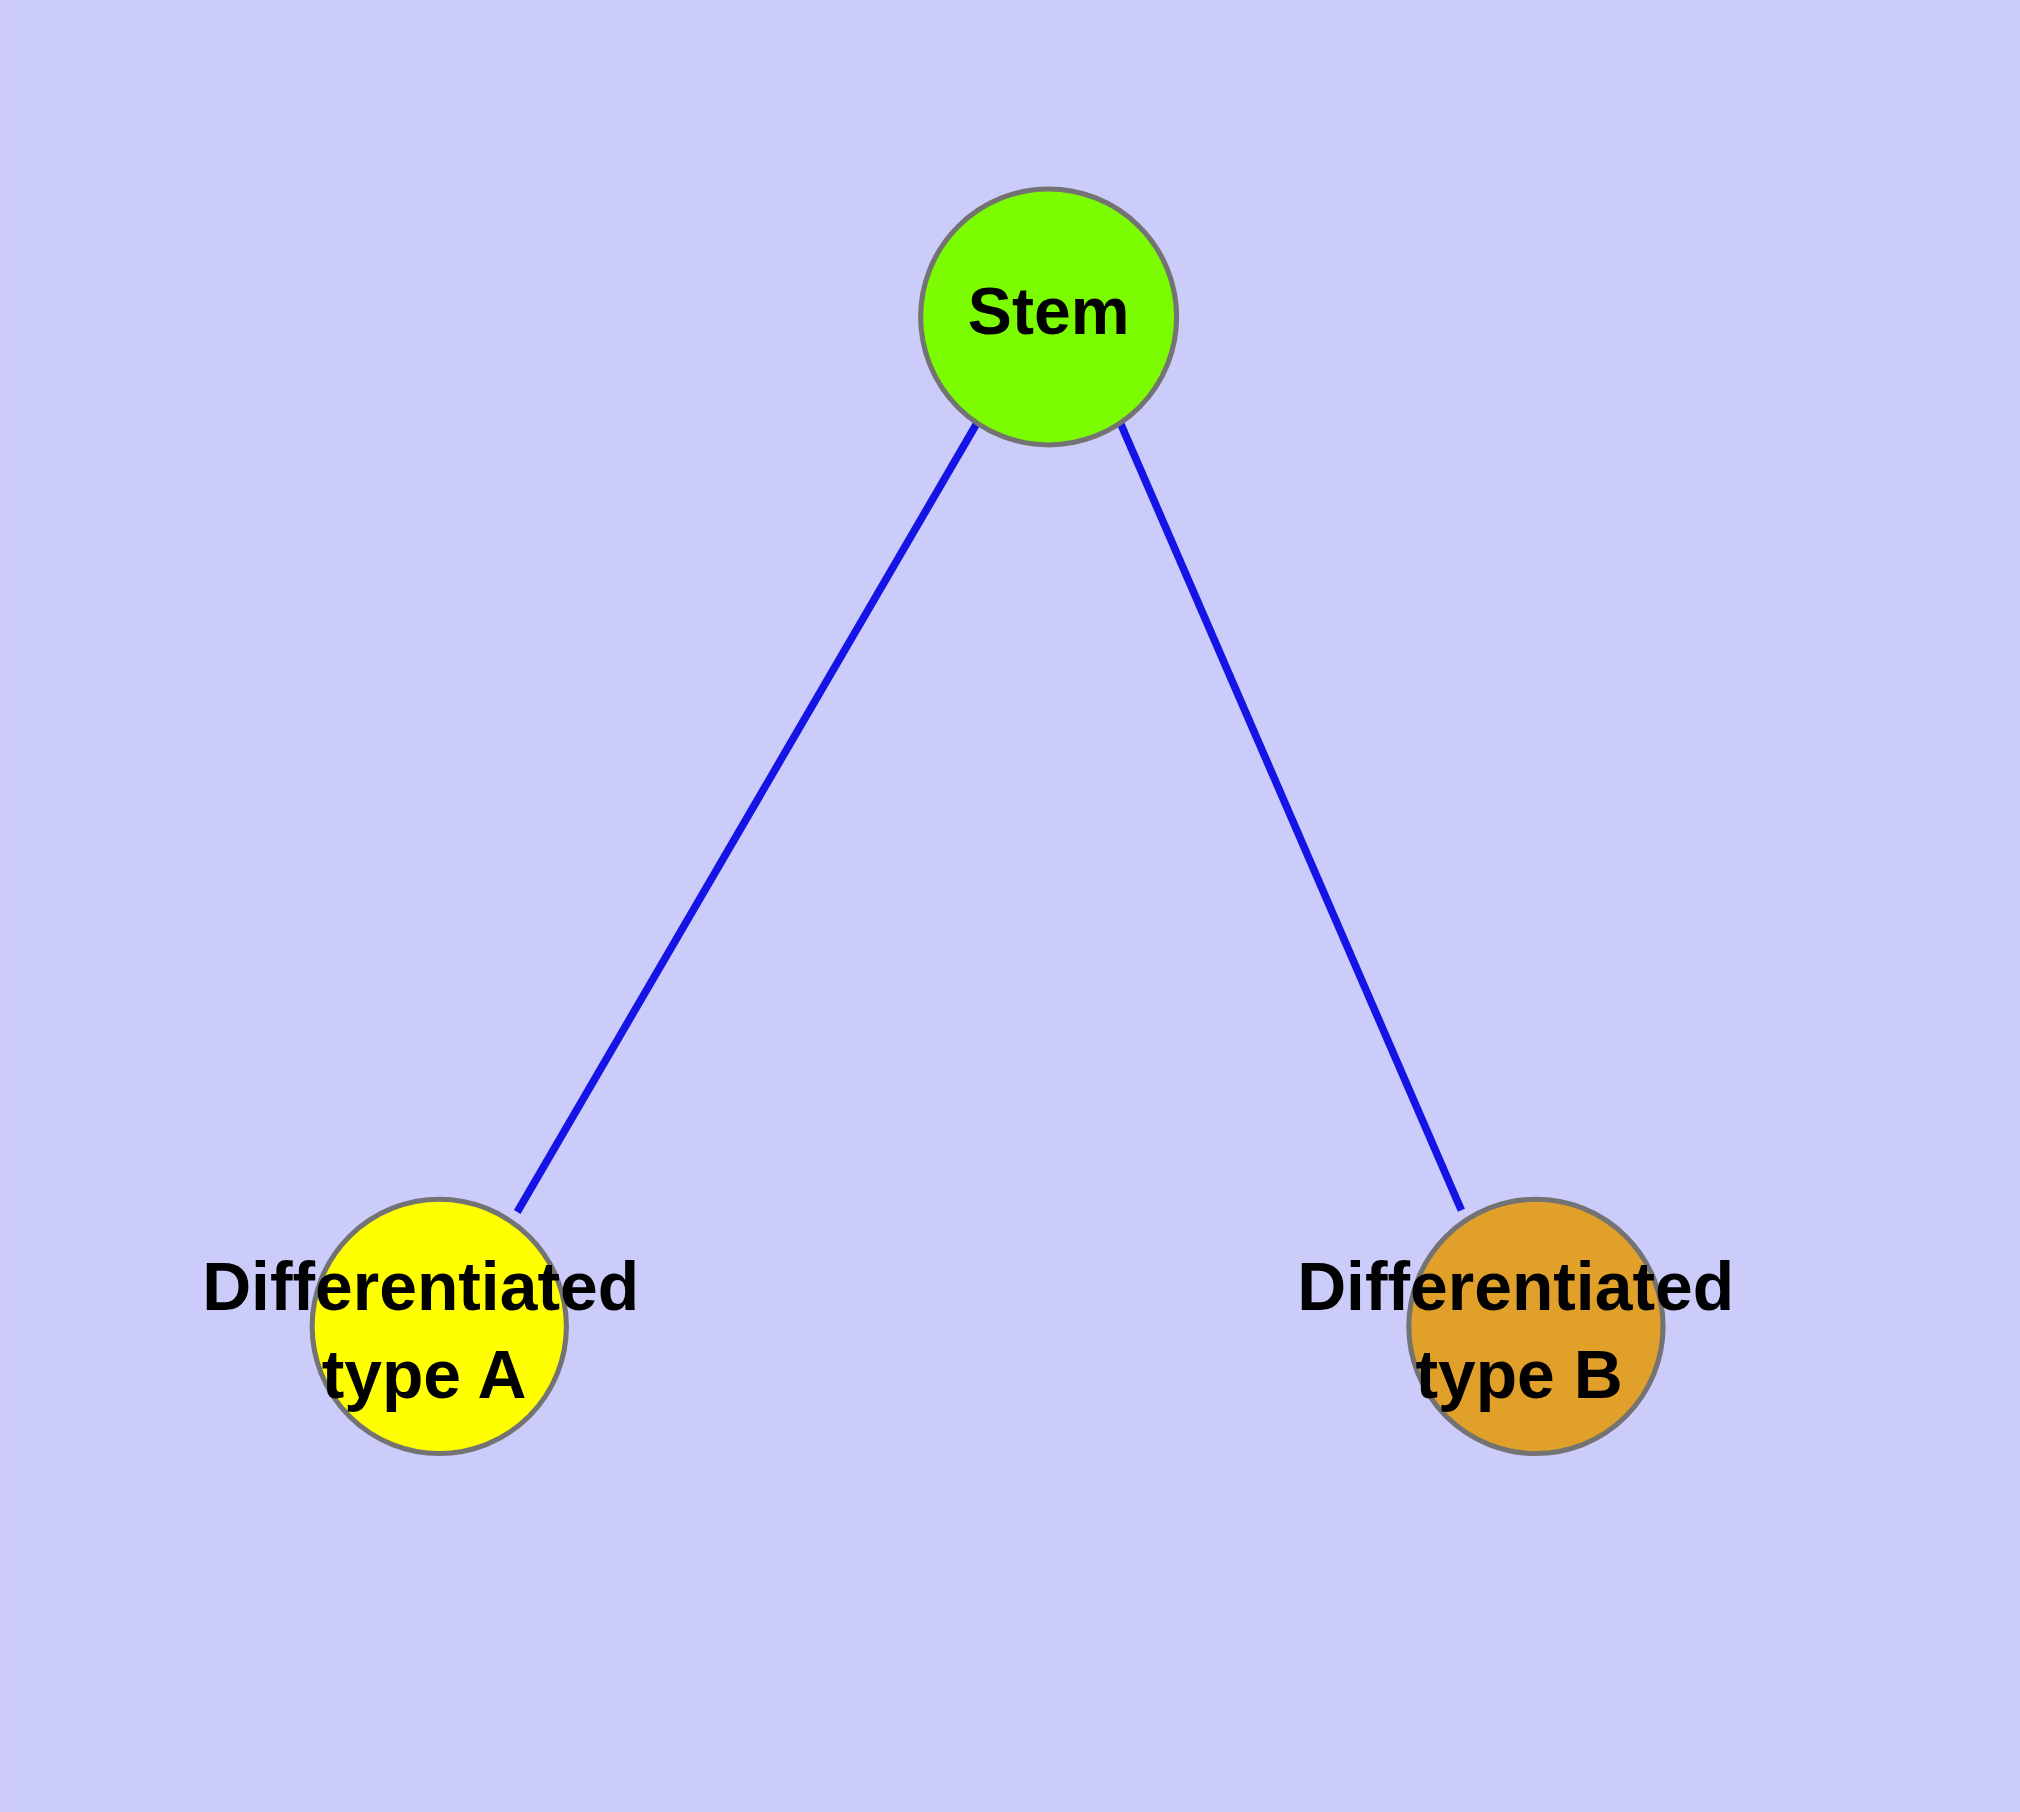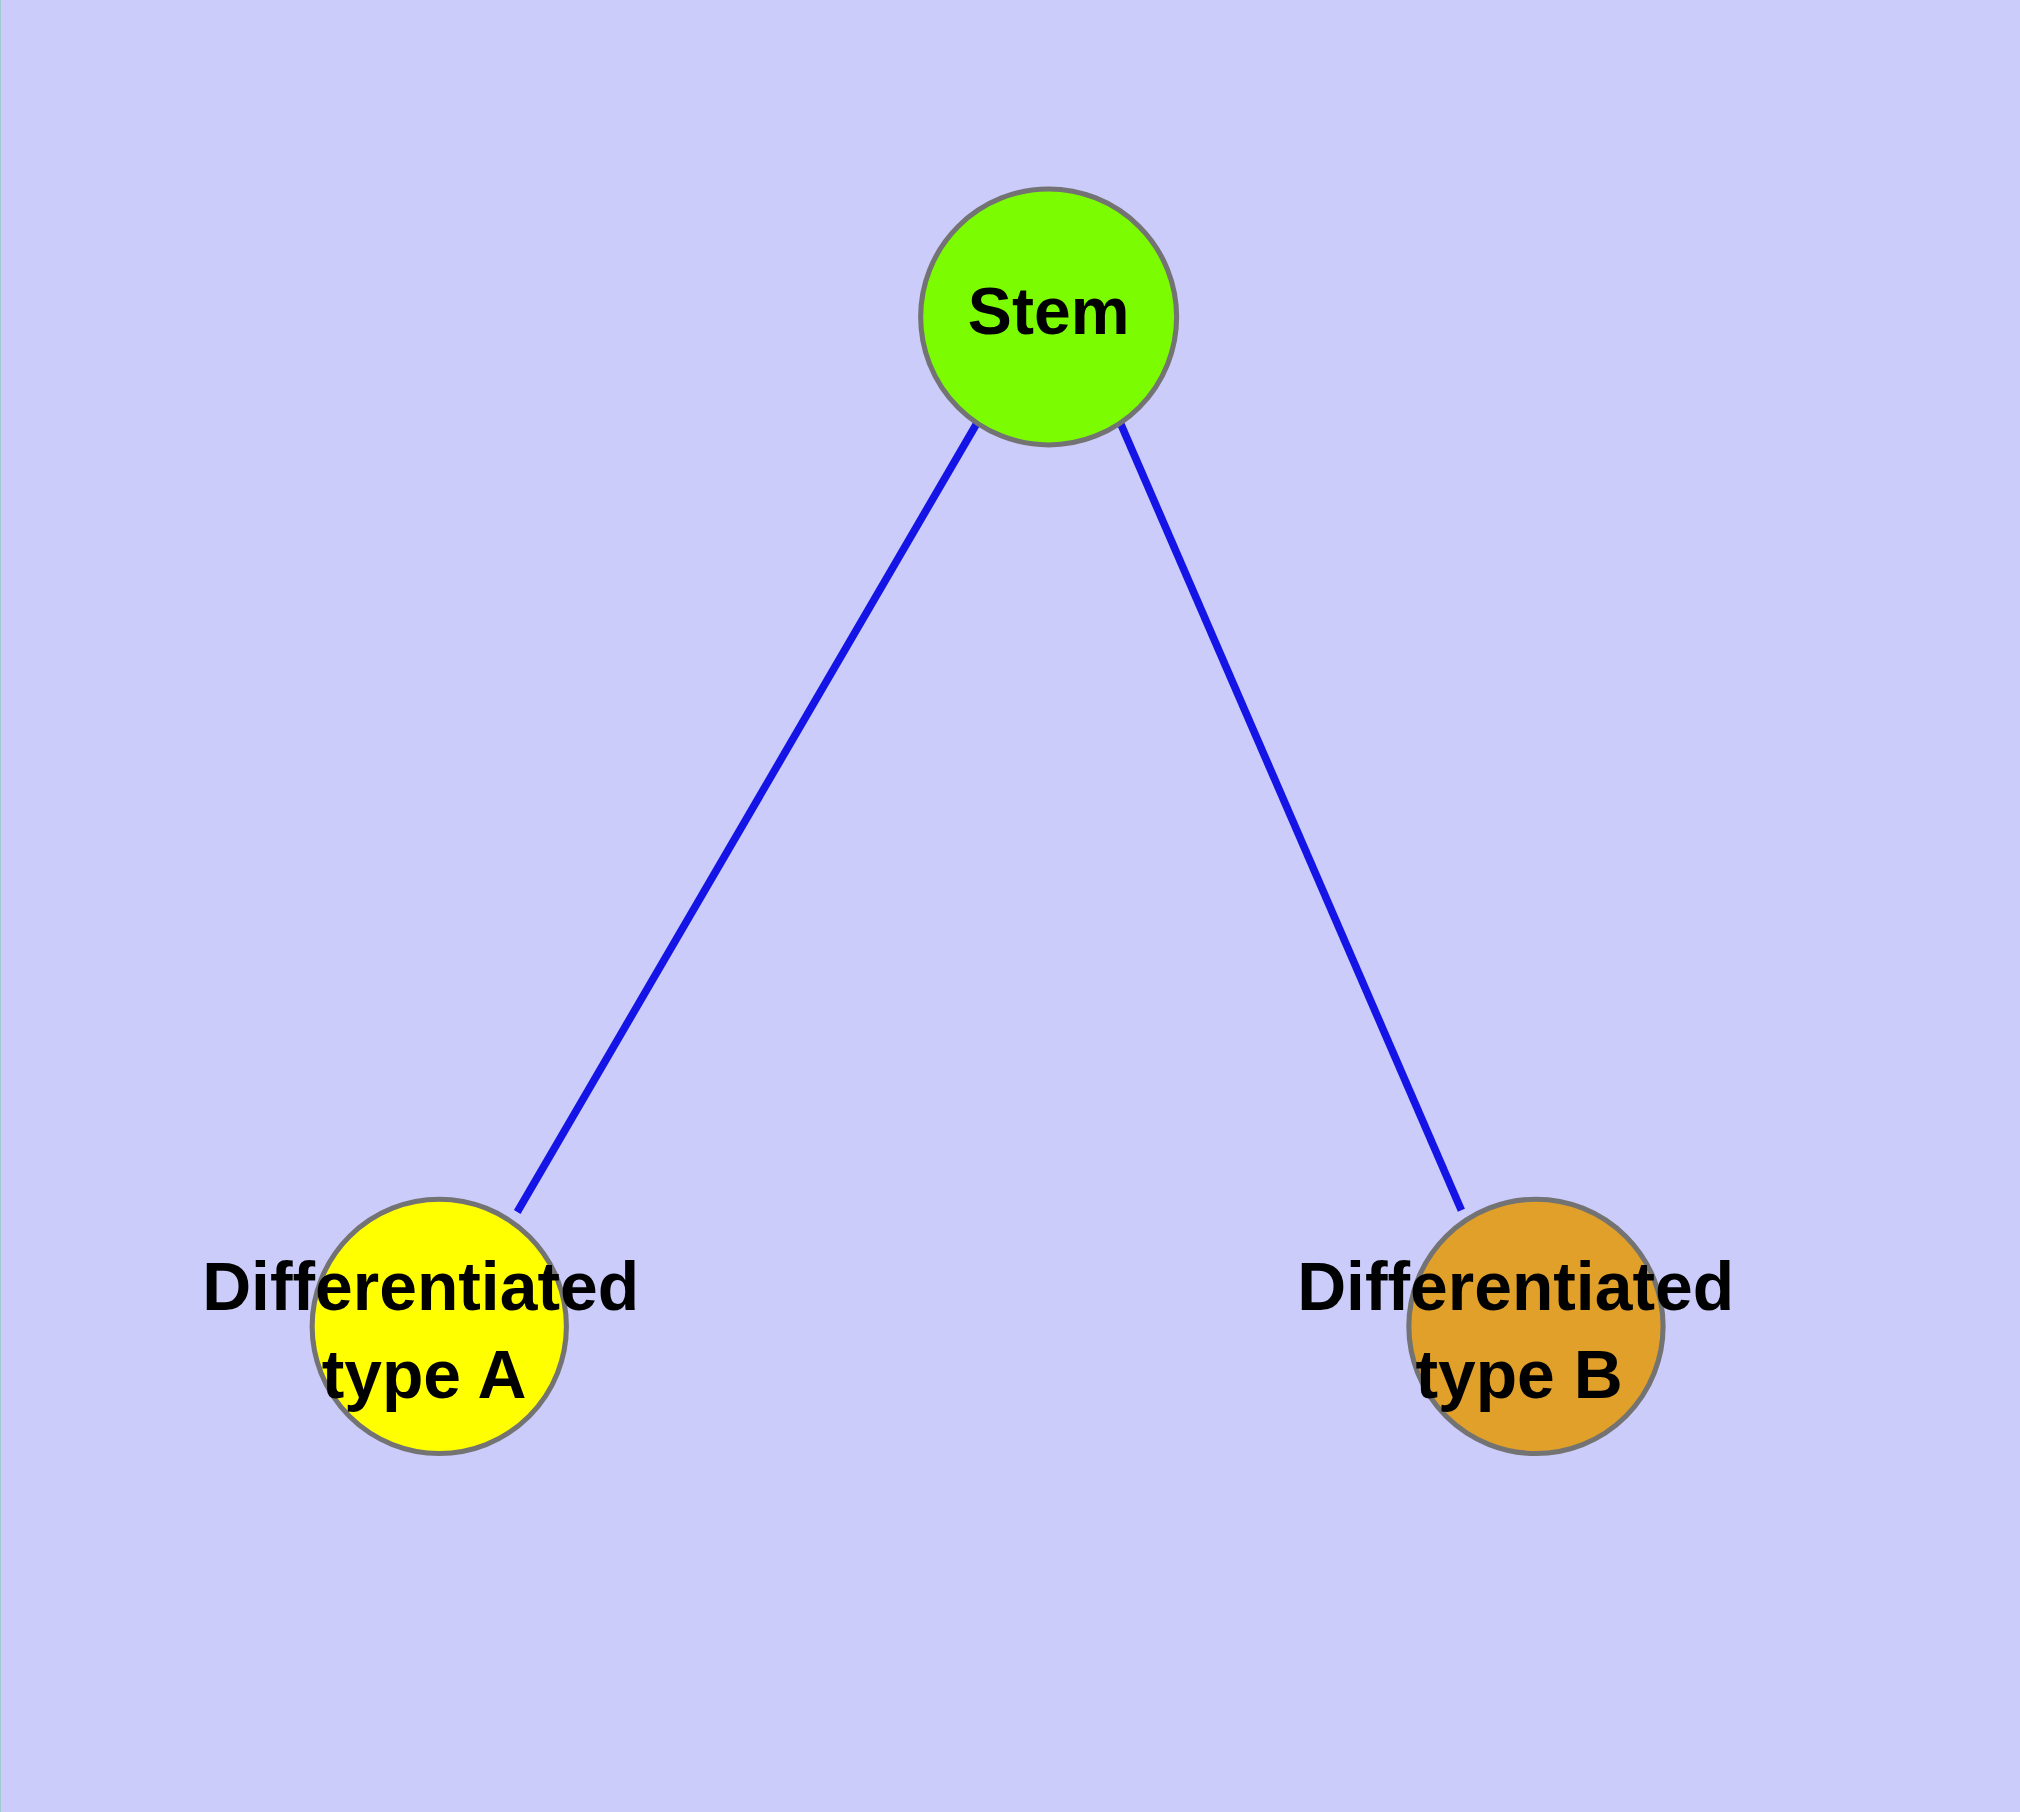--- a/index.html
+++ b/index.html
@@ -6,21 +6,21 @@
   html, body {
     margin: 0;
     padding: 0;
     background: #ffffff;
   }
   #canvas {
     position: relative;
     width: 2021px;
     height: 1812px;
     overflow: hidden;
-    background: #22c55e;
+    background: #f9a8d4;
     font-family: "Liberation Sans", "DejaVu Sans", sans-serif;
   }
   #graph-svg {
     position: absolute;
     left: 0;
     top: 0;
     width: 2021px;
     height: 1812px;
     display: block;
   }

